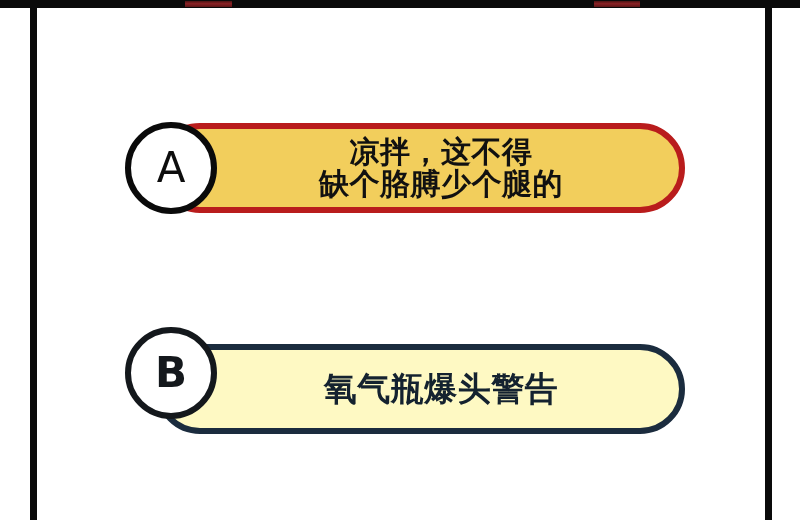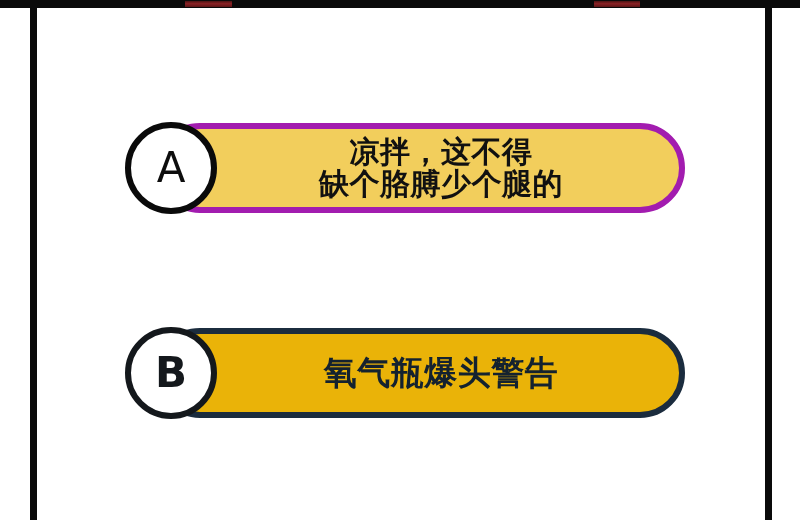--- a/index.html
+++ b/index.html
@@ -90,28 +90,29 @@
     width: 530px;
     height: 90px;
     box-sizing: border-box;
     border-radius: 45px / 45px;
     display: flex;
     align-items: center;
     justify-content: center;
   }
   .option-a .pill {
     background: #f2ce5c;
-    border: 6px solid #a21caf;
+    border: 6px solid #b91c1c;
     border-radius: 46px;
     justify-content: center;
   }
   .option-b .pill {
-    background: #eab308;
+    background: #fef9c3;
     border: 6px solid #1b2c3e;
     border-radius: 46px;
+    margin-top: 16px;
   }
 
   .pill-text {
     text-align: center;
     font-weight: bold;
     line-height: 1.06;
     letter-spacing: 0.5px;
     padding-left: 52px;
     padding-right: 10px;
     white-space: pre-line;

